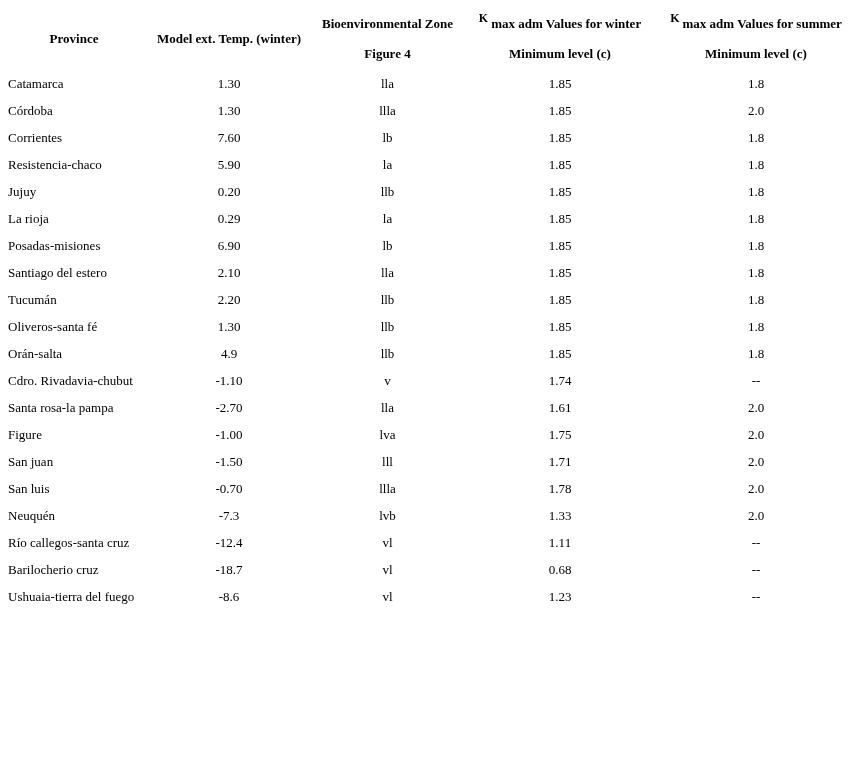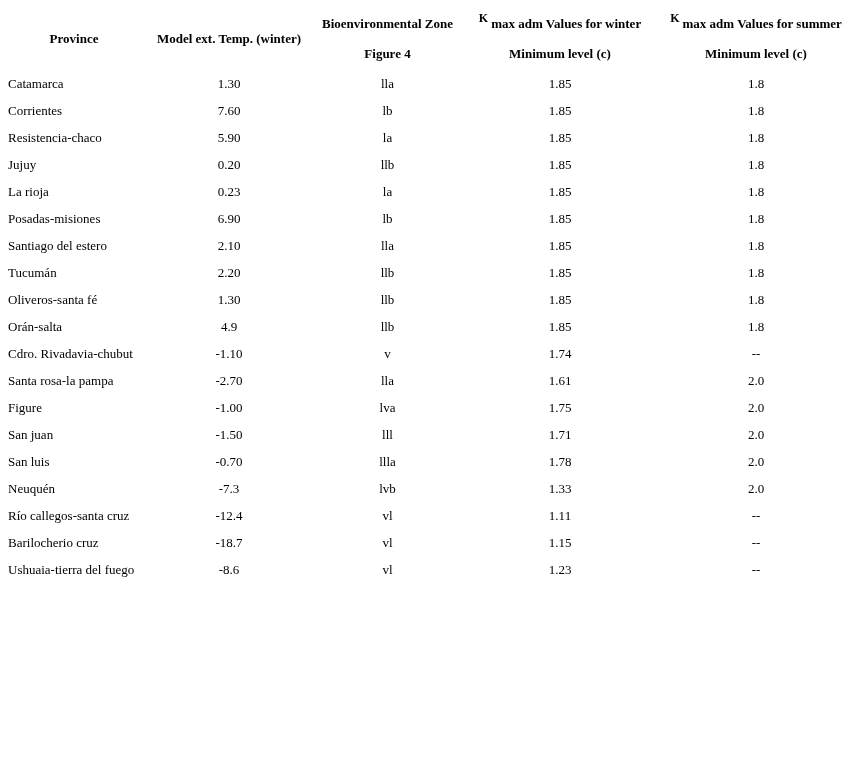--- a/index.html
+++ b/index.html
@@ -96,20 +96,27 @@
     </thead>
     <tbody>
         <tr>
           <td class="province">Catamarca</td>
           <td>1.30</td>
           <td>lla</td>
           <td>1.85</td>
           <td>1.8</td>
         </tr>
         <tr>
+          <td class="province">Córdoba</td>
+          <td>1.30</td>
+          <td>llla</td>
+          <td>1.85</td>
+          <td>2.0</td>
+        </tr>
+        <tr>
           <td class="province">Corrientes</td>
           <td>7.60</td>
           <td>lb</td>
           <td>1.85</td>
           <td>1.8</td>
         </tr>
         <tr>
           <td class="province">Resistencia-chaco</td>
           <td>5.90</td>
           <td>la</td>
@@ -118,21 +125,21 @@
         </tr>
         <tr>
           <td class="province">Jujuy</td>
           <td>0.20</td>
           <td>llb</td>
           <td>1.85</td>
           <td>1.8</td>
         </tr>
         <tr>
           <td class="province">La rioja</td>
-          <td>0.23</td>
+          <td>0.29</td>
           <td>la</td>
           <td>1.85</td>
           <td>1.8</td>
         </tr>
         <tr>
           <td class="province">Posadas-misiones</td>
           <td>6.90</td>
           <td>lb</td>
           <td>1.85</td>
           <td>1.8</td>
@@ -211,21 +218,21 @@
           <td class="province">Río callegos-santa cruz</td>
           <td>-12.4</td>
           <td>vl</td>
           <td>1.11</td>
           <td>--</td>
         </tr>
         <tr>
           <td class="province">Barilocherio cruz</td>
           <td>-18.7</td>
           <td>vl</td>
-          <td>1.15</td>
+          <td>0.68</td>
           <td>--</td>
         </tr>
         <tr>
           <td class="province">Ushuaia-tierra del fuego</td>
           <td>-8.6</td>
           <td>vl</td>
           <td>1.23</td>
           <td>--</td>
         </tr>
       </tbody>

